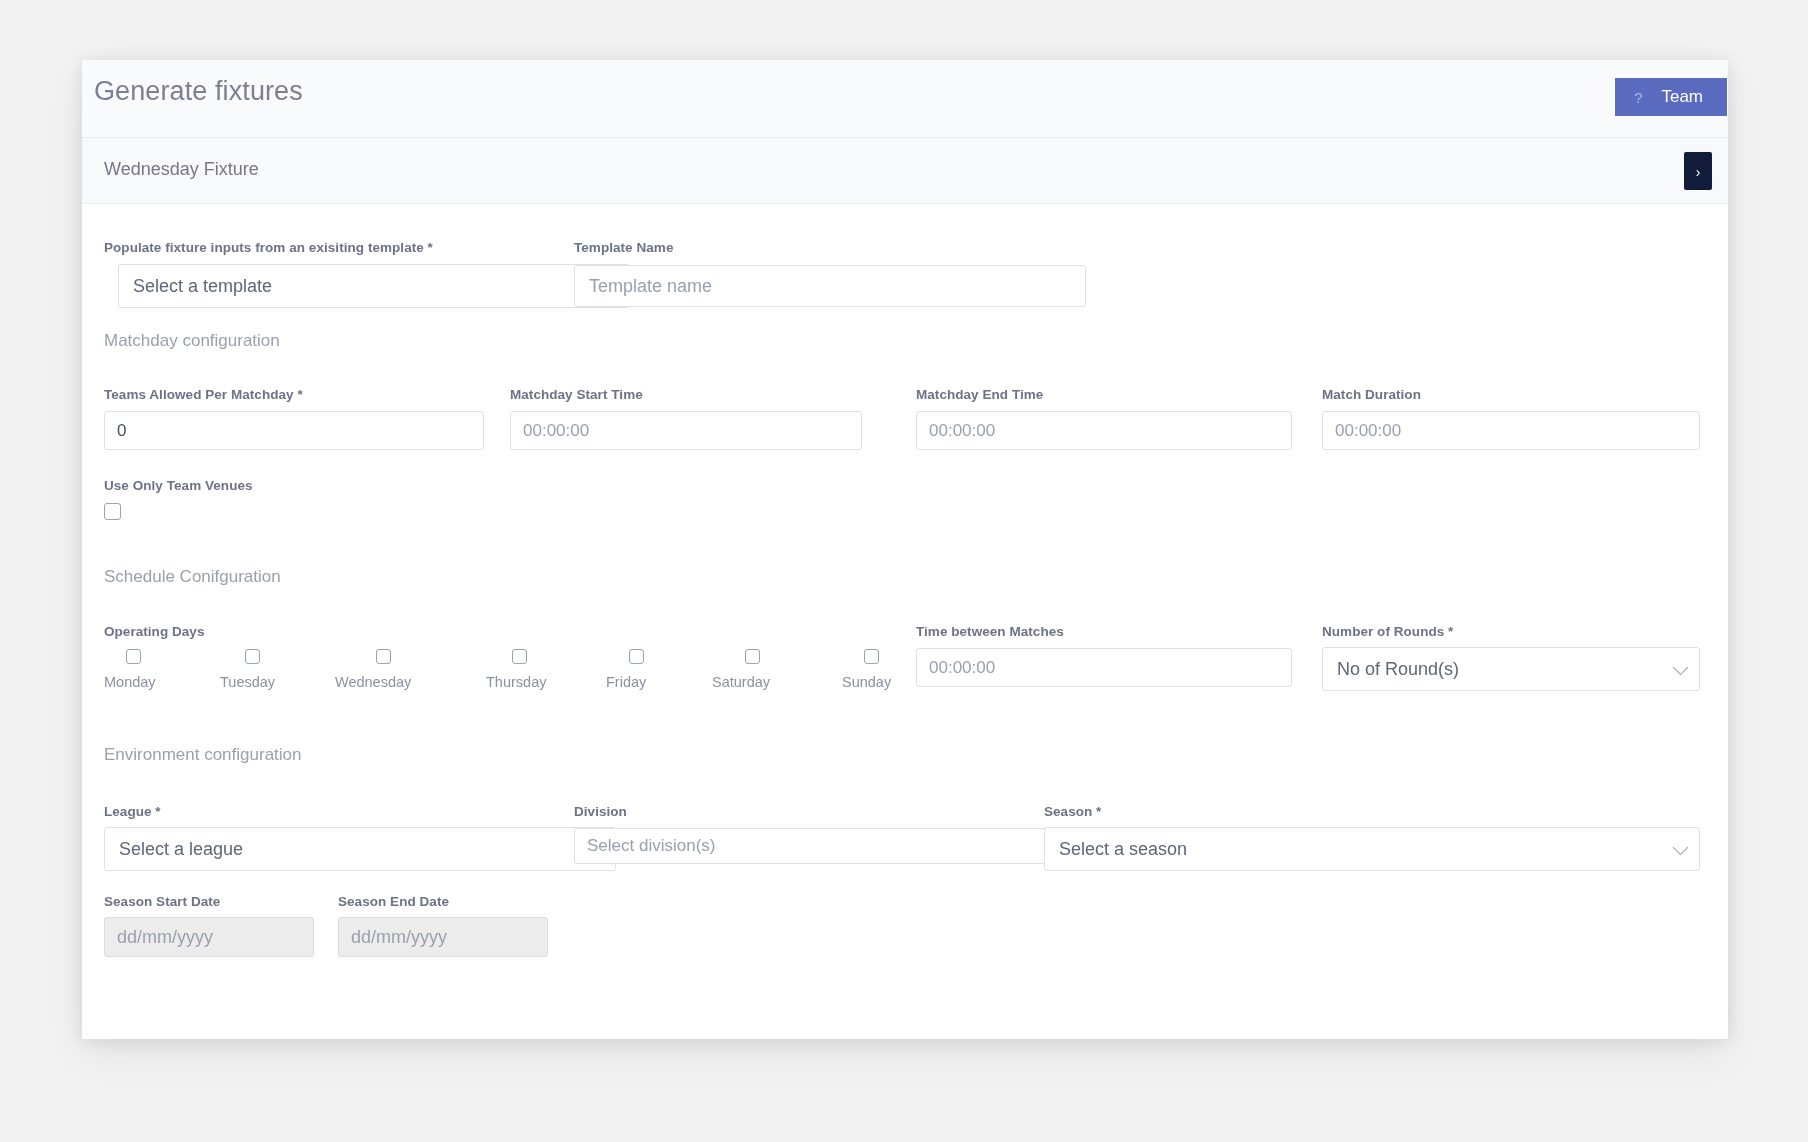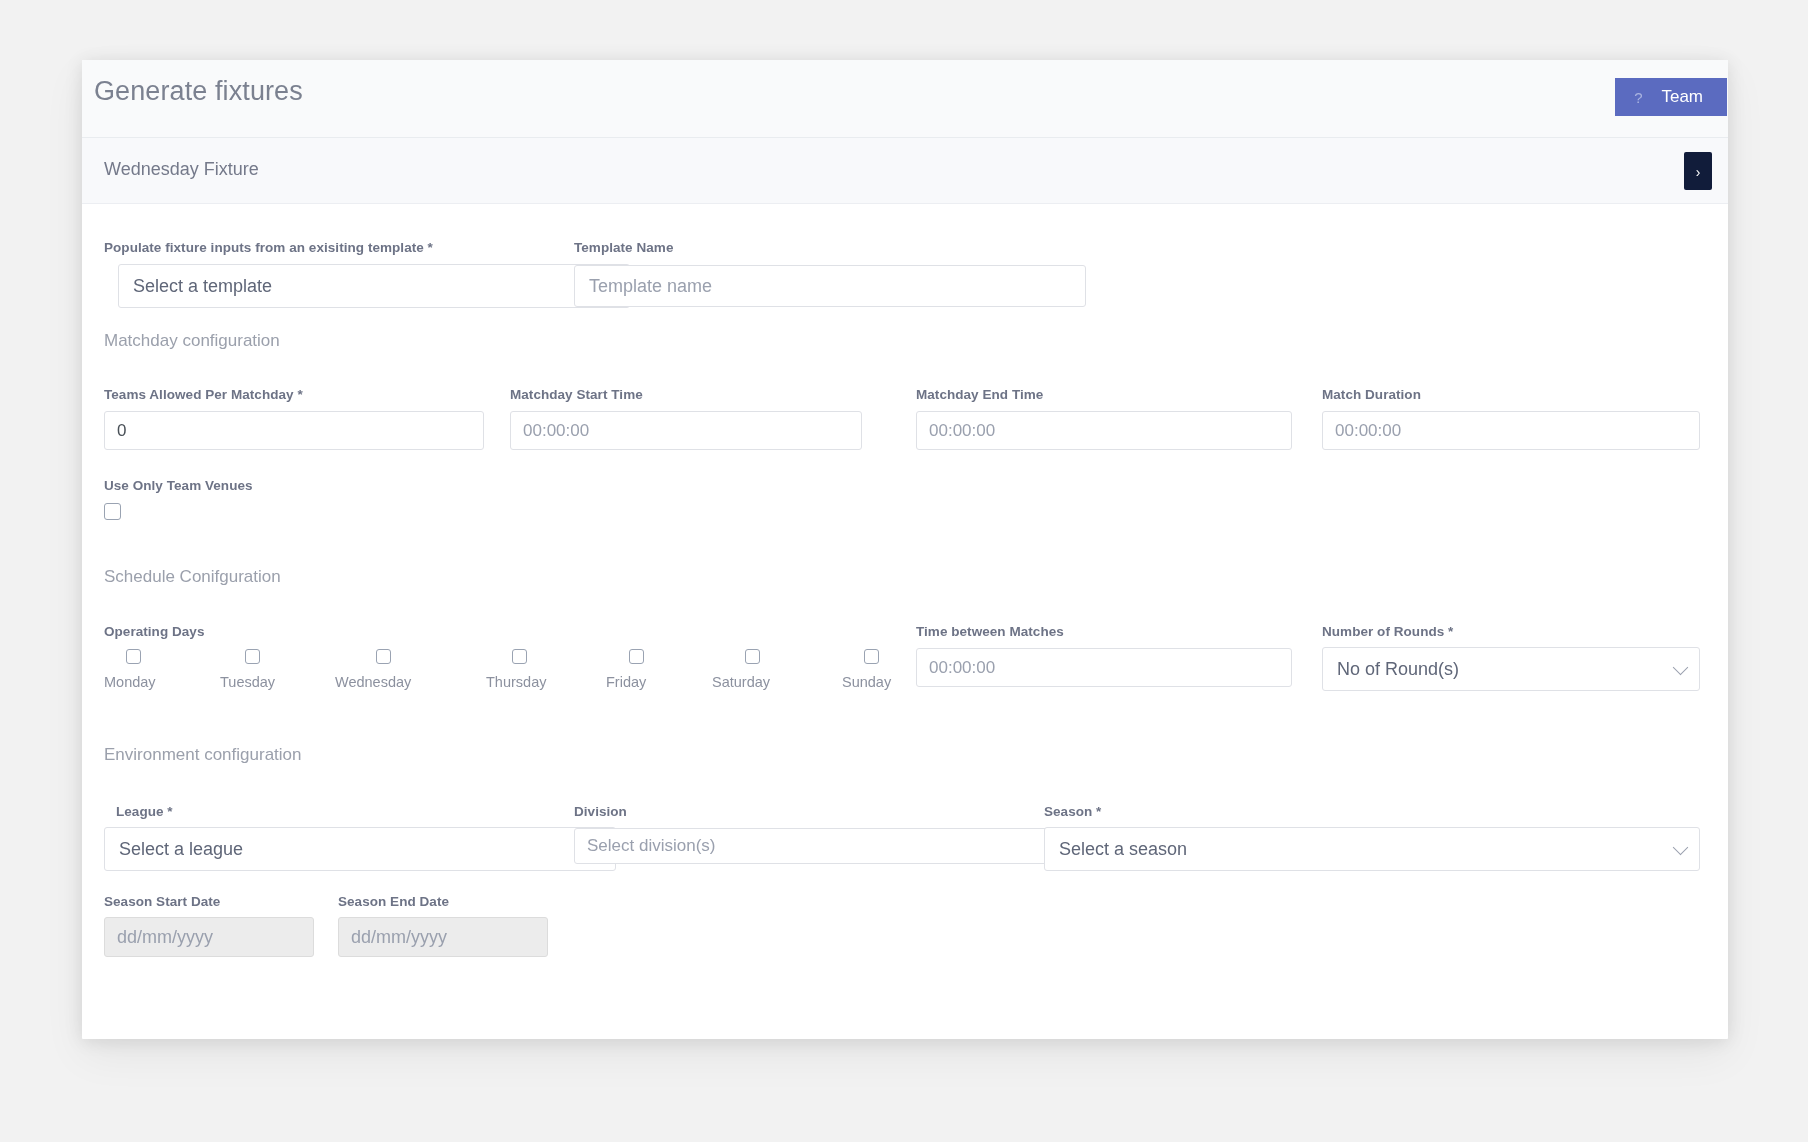--- a/index.html
+++ b/index.html
@@ -271,21 +271,21 @@
       <div class="fld-label" style="left:1240px;top:420px;">Number of Rounds *</div>
       <div class="sel-wrap" style="left:1240px;top:443px;">
         <select class="sel" style="position:relative;left:0;top:0;width:378px;">
           <option>No of Round(s)</option>
         </select>
         <span class="chev" style="right:14px;top:15px;"></span>
       </div>
 
       <div class="section-title" style="left:22px;top:541px;">Environment configuration</div>
 
-      <div class="fld-label" style="left:22px;top:600px;margin-left:12px;">League *</div>
+      <div class="fld-label" style="left:22px;top:600px;">League *</div>
       <div class="sel-wrap" style="left:22px;top:623px;">
         <select class="sel" style="position:relative;left:0;top:0;width:512px;">
           <option>Select a league</option>
         </select>
         <span class="chev" style="right:14px;top:15px;"></span>
       </div>
 
       <div class="fld-label" style="left:492px;top:600px;">Division</div>
       <input class="inp" style="left: 492px; top: 624px; width: 512px; height: 36px; font-size: 17px;" placeholder="Select division(s)">
 

